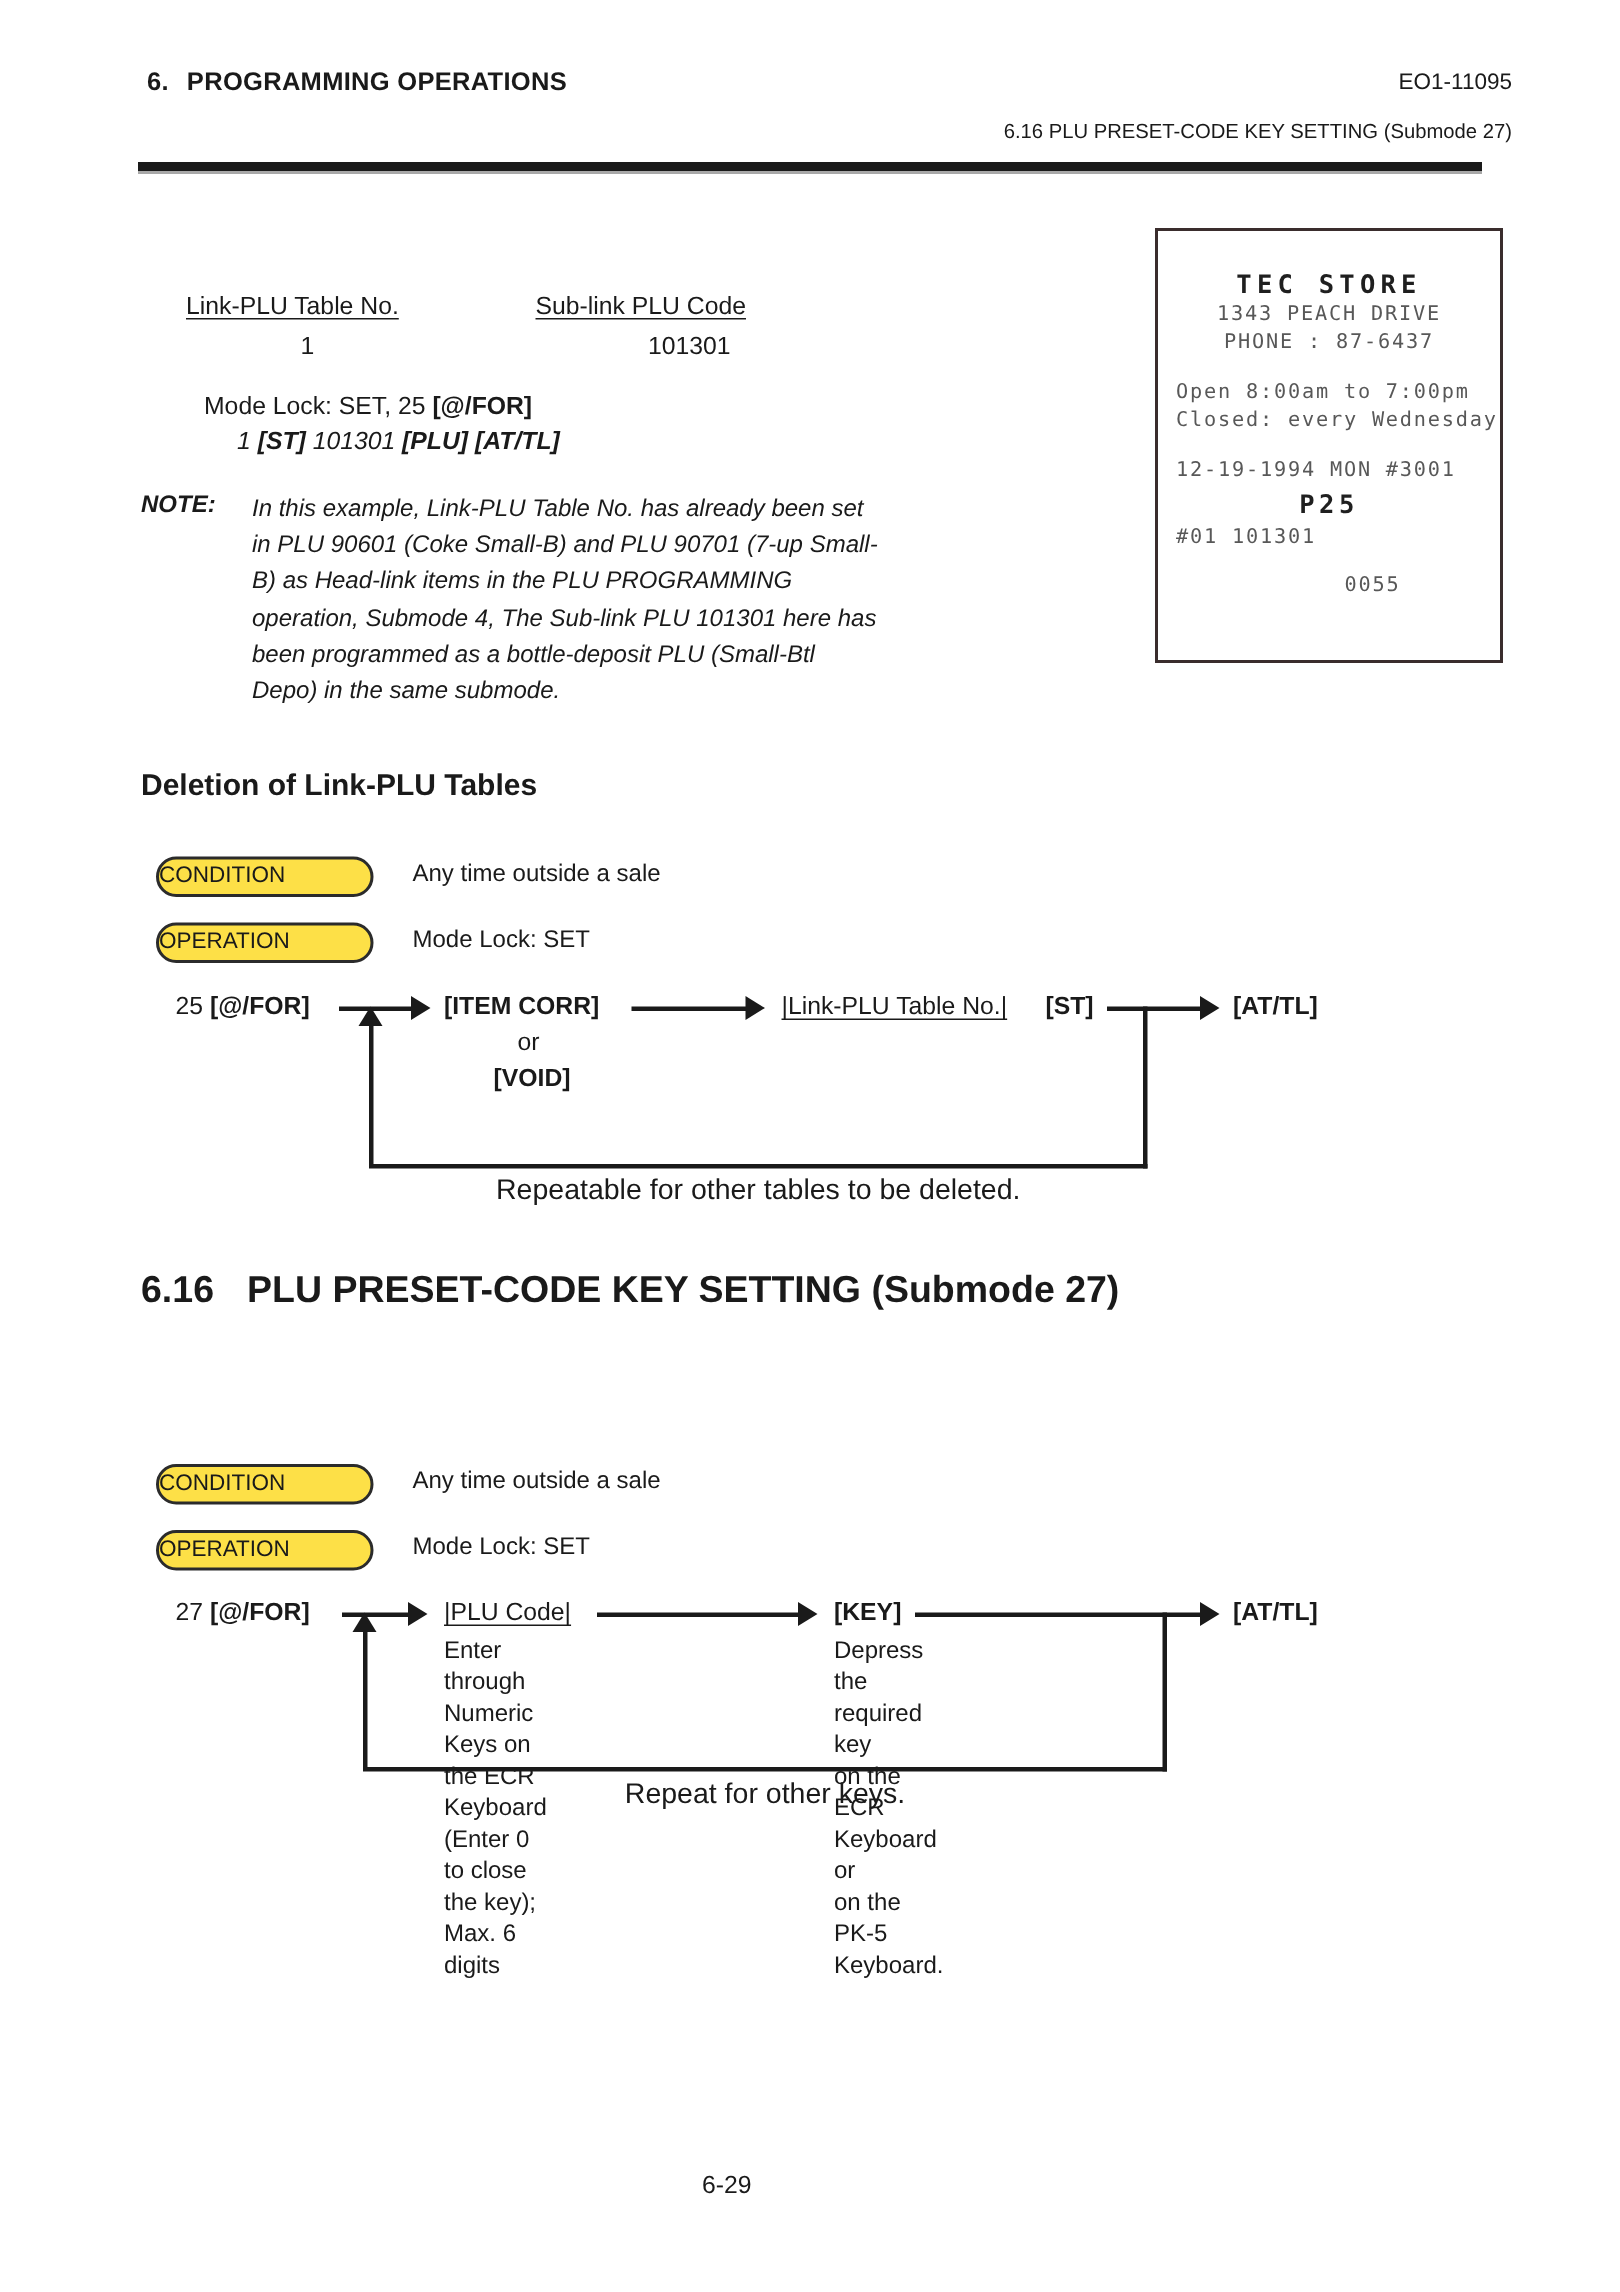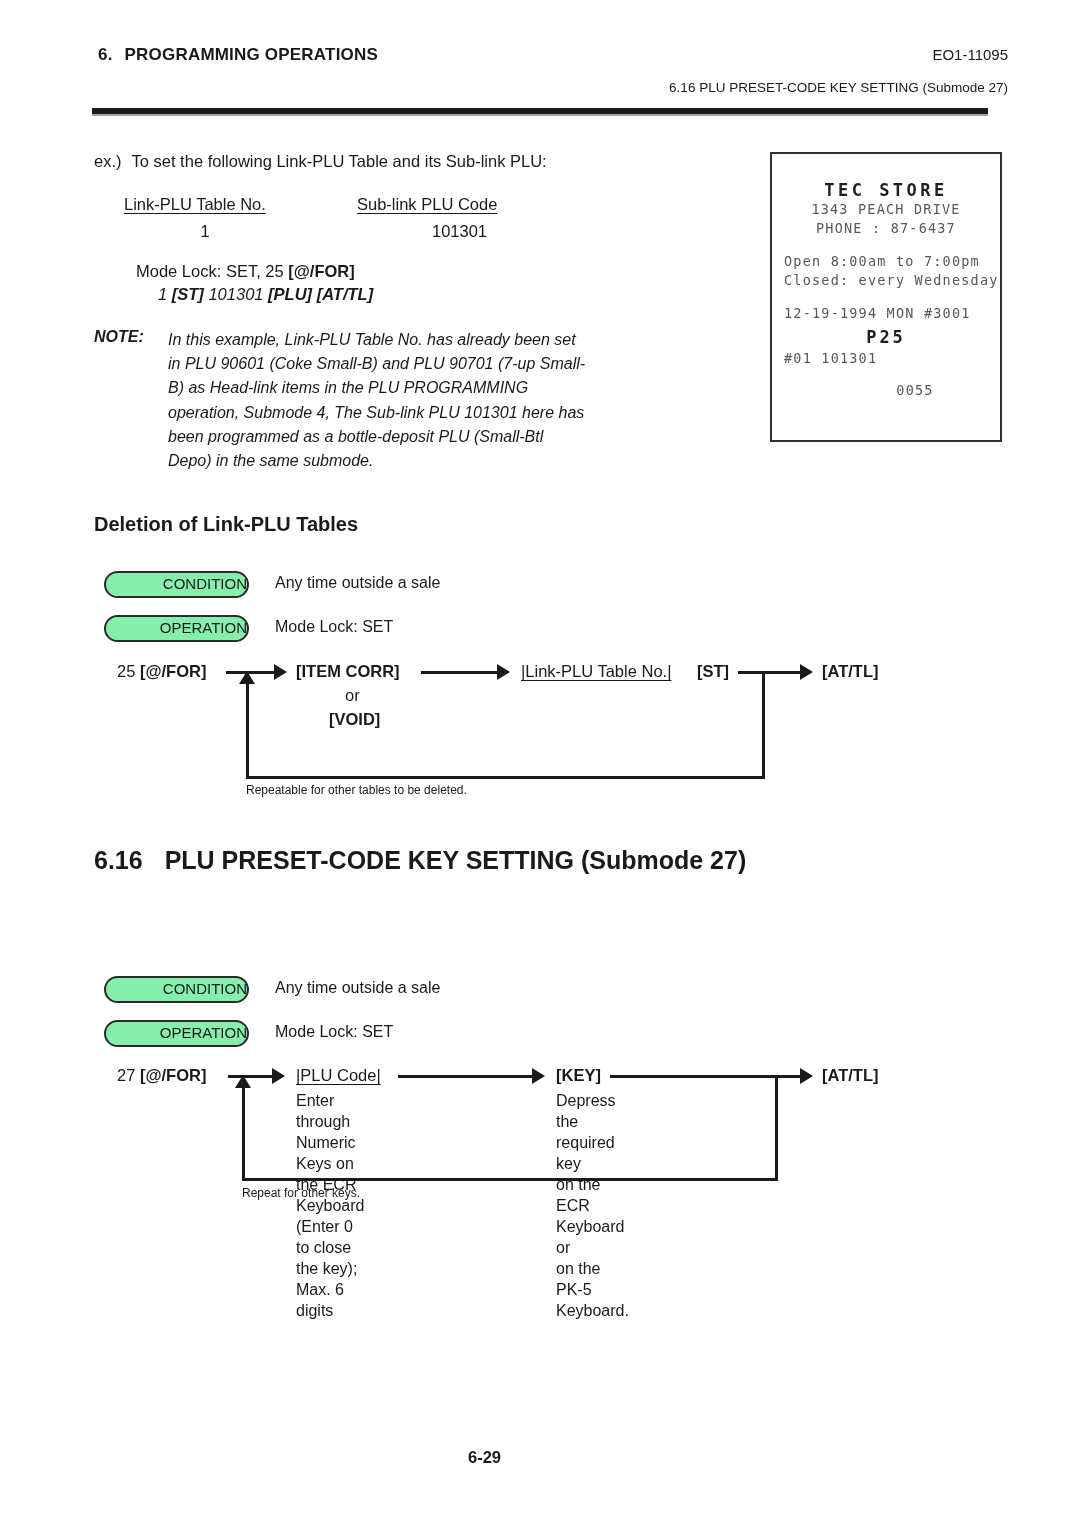--- a/index.html
+++ b/index.html
@@ -159,25 +159,25 @@
     font-size: 20px;
     font-weight: bold;
   }
 
   
   .pill {
     position: absolute;
     width: 145px; height: 27px;
     border: 2.5px solid #2b2b2b;
     border-radius: 14px;
-    background: #86efac;
+    background: #fde047;
     box-sizing: border-box;
     font-size: 15px;
     line-height: 22px;
-    text-align: right;
+    text-align: left;
     color: #1a1a1a;
   }
   .pill-text {
     position: absolute;
     font-size: 16px;
   }
 
   
   .flow-item {
     position: absolute;
@@ -208,22 +208,22 @@
   }
   .arrow-u {
     position: absolute;
     width: 0; height: 0;
     border-bottom: 13px solid #1a1a1a;
     border-left: 8px solid transparent;
     border-right: 8px solid transparent;
   }
   .caption {
     position: absolute;
-    font-size: 12px;
-    text-align: left;
+    font-size: 19px;
+    text-align: center;
   }
   .desc {
     position: absolute;
     font-size: 16px;
     line-height: 21px;
     white-space: pre-line;
   }
 
   
   .sec-heading {
@@ -241,38 +241,35 @@
     line-height: 23.5px;
   }
 
   
   .footer {
     position: absolute;
     left: 0; top: 1448px;
     width: 969px;
     text-align: center;
     font-size: 16.5px;
-    font-weight: bold;
+    font-weight: normal;
   }
 </style>
 </head>
 <body>
 
 <div class="page">
 
   <div class="hdr-left">
     <span class="num">6.</span><span>PROGRAMMING OPERATIONS</span>
   </div>
   <div class="hdr-right-code">EO1-11095</div>
   <div class="hdr-right-sub">6.16  PLU PRESET-CODE KEY SETTING (Submode 27)</div>
   <div class="rule"></div>
 
-  <div class="ex-line">
-    <span class="lbl">ex.)</span><span>To set the following Link-PLU Table and its Sub-link PLU:</span>
-  </div>
 
   <div class="tbl-head c1">Link-PLU Table No.</div>
   <div class="tbl-head c2">Sub-link PLU Code</div>
   <div class="tbl-val c1">1</div>
   <div class="tbl-val c2">101301</div>
 
   <div class="mode-l1">
     <span>Mode Lock:  SET, 25 </span><span class="b">[@/FOR]</span>
   </div>
   <div class="mode-l2">

